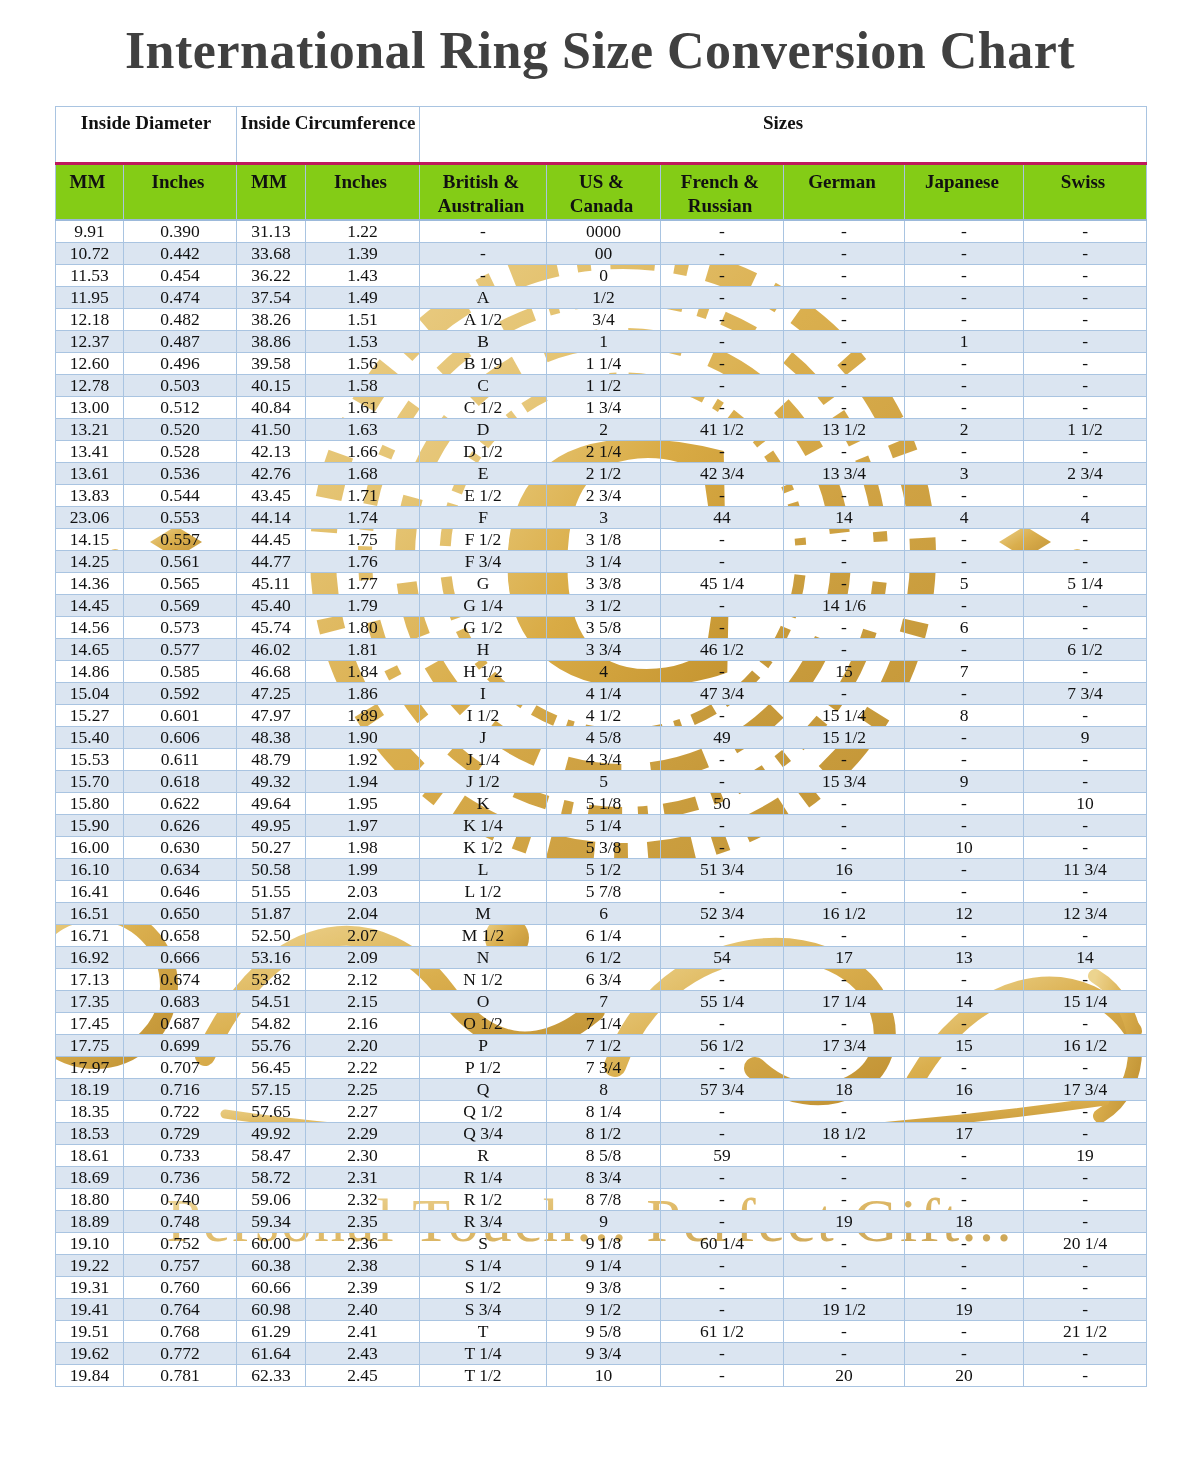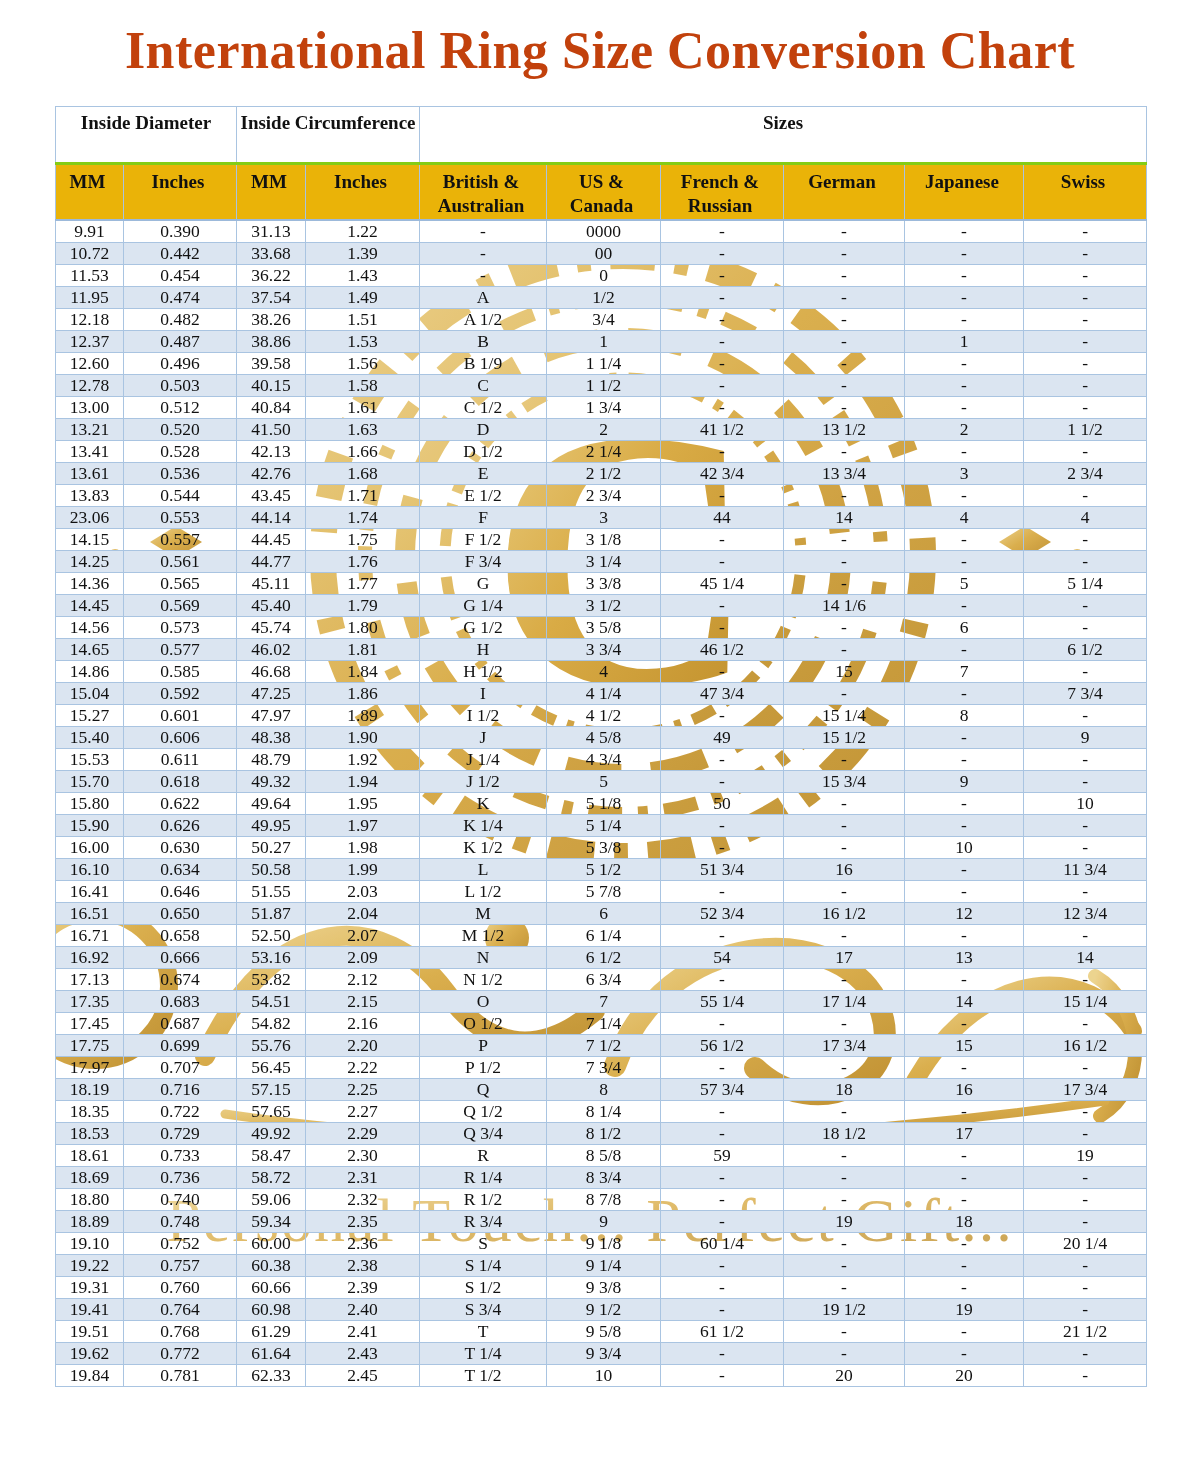--- a/index.html
+++ b/index.html
@@ -3,43 +3,43 @@
 <meta charset="utf-8">
 <style>
   html,body{margin:0;padding:0;}
   body{
     width:1200px;height:1478px;background:#ffffff;
     font-family:"Liberation Serif","DejaVu Serif",serif;
     color:#111;overflow:hidden;position:relative;
   }
   h1.title{
     margin:22px 0 26px 0;text-align:center;
-    font-size:52px;line-height:58px;font-weight:bold;color:#c2410c;
+    font-size:52px;line-height:58px;font-weight:bold;color:#404040;
     letter-spacing:0.5px;
   }
   .table-wrap{
     position:relative;width:1091px;margin-left:55px;
   }
   svg.watermark{
     position:absolute;left:0;top:0;z-index:0;pointer-events:none;
   }
   table.ring-table{
     position:relative;z-index:1;
     width:1091px;table-layout:fixed;border-collapse:collapse;
   }
   .ring-table th,.ring-table td{
     border:1px solid #a9c4e1;text-align:center;vertical-align:top;
     overflow:hidden;white-space:normal;
   }
   .ring-table thead tr.group-row th{
     background:#ffffff;font-size:19px;font-weight:bold;
-    height:49px;padding-top:5px;border-bottom:3px solid #84cc16;
+    height:49px;padding-top:5px;border-bottom:3px solid #be185d;
   }
   .ring-table thead tr.col-row th{
-    background:#eab308;font-size:19px;font-weight:bold;
+    background:#84cc16;font-size:19px;font-weight:bold;
     height:44px;padding-top:5px;line-height:24px;
     border-bottom:2px solid #9cb9da;padding-left:0;padding-right:4px;
   }
   .ring-table tbody td{
     height:21px;font-size:17.5px;line-height:21px;
     background:transparent;padding:0;
   }
   .ring-table tbody tr:nth-child(even) td{
     background:#dbe5f1;
   }

